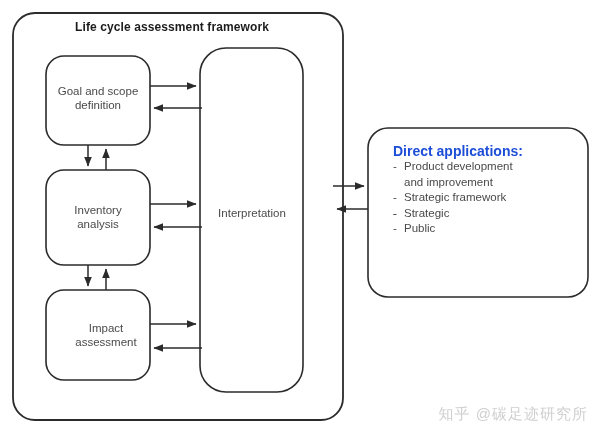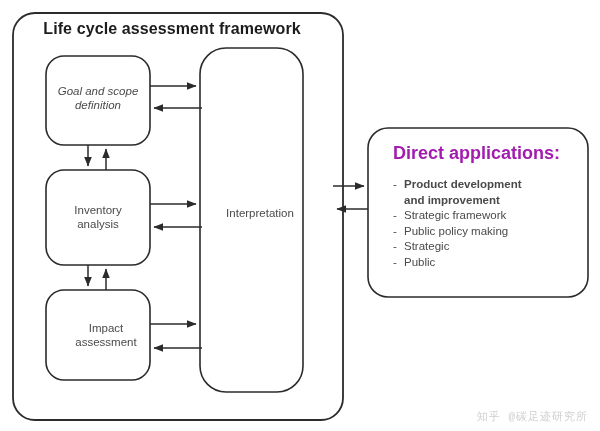--- a/index.html
+++ b/index.html
@@ -47,49 +47,48 @@
     text-align: center;
     font-family: "Liberation Sans", sans-serif;
     white-space: pre-line;
   }
   .framework-title {
     position: absolute;
     left: 0;
     top: 20px;
     width: 344px;
     text-align: center;
-    font-size: 16px;
+    font-size: 12px;
     font-weight: bold;
     color: #1c1c1c;
     letter-spacing: 0.1px;
   }
   #label-goal-scope {
-    left: 46px; top: 84px; width: 104px; font-style: italic;
+    left: 46px; top: 84px; width: 104px;
   }
   #label-inventory {
     left: 46px; top: 203px; width: 104px;
   }
   #label-impact {
     left: 46px; top: 321px; width: 120px;
   }
   #label-interpretation {
-    left: 208px; top: 206px; width: 104px;
+    left: 200px; top: 206px; width: 104px;
   }
   #apps-panel {
     position: absolute;
     left: 393px;
     top: 143px;
     width: 180px;
     color: #4a4a4a;
   }
   #apps-title {
-    font-size: 18px;
+    font-size: 14px;
     font-weight: bold;
-    color: #a21caf;
-    margin-bottom: 13px;
+    color: #1d4ed8;
   }
   .apps-list {
     list-style: none;
     margin: 0;
     padding: 0;
   }
   .apps-list li {
     font-size: 11.5px;
     line-height: 15.5px;
     color: #4a4a4a;
@@ -98,23 +97,23 @@
   }
   .apps-list li .dash {
     position: absolute;
     left: 0;
     top: 0;
   }
   #watermark {
     position: absolute;
     right: 12px;
     bottom: 7px;
-    font-size: 11px;
+    font-size: 15px;
     color: #cfcfcf;
-    font-family: Liberation Mono, monospace;
+    font-family: Liberation Sans, sans-serif;
     letter-spacing: 1px;
     white-space: nowrap;
   }
 </style>
 </head>
 <body>
 
 <div id="diagram-root">
 
   <svg id="diagram-svg" viewBox="0 0 600 431">
@@ -164,24 +163,24 @@
 analysis</div>
 
   <div class="label" id="label-impact">Impact
 assessment</div>
 
   <div class="label" id="label-interpretation">Interpretation</div>
 
   <div id="apps-panel">
     <div id="apps-title">Direct applications:</div>
     <ul class="apps-list" id="apps-list">
-        <li><span class="dash">-</span><span style="white-space: pre-line; font-weight: bold;">Product development
+        <li><span class="dash">-</span><span style="white-space: pre-line;">Product development
 and improvement</span></li>
         <li><span class="dash">-</span><span style="white-space: pre-line;">Strategic framework</span></li>
-        <li><span class="dash">-</span><span style="white-space: pre-line;">Public policy making</span></li>
+        <li><span class="dash">-</span></li>
         <li><span class="dash">-</span><span style="white-space: pre-line;">Strategic</span></li>
         <li><span class="dash">-</span><span style="white-space: pre-line;">Public</span></li>
       </ul>
   </div>
 
   <div id="watermark">知乎 @碳足迹研究所</div>
 
 </div>
 
 </body></html>

